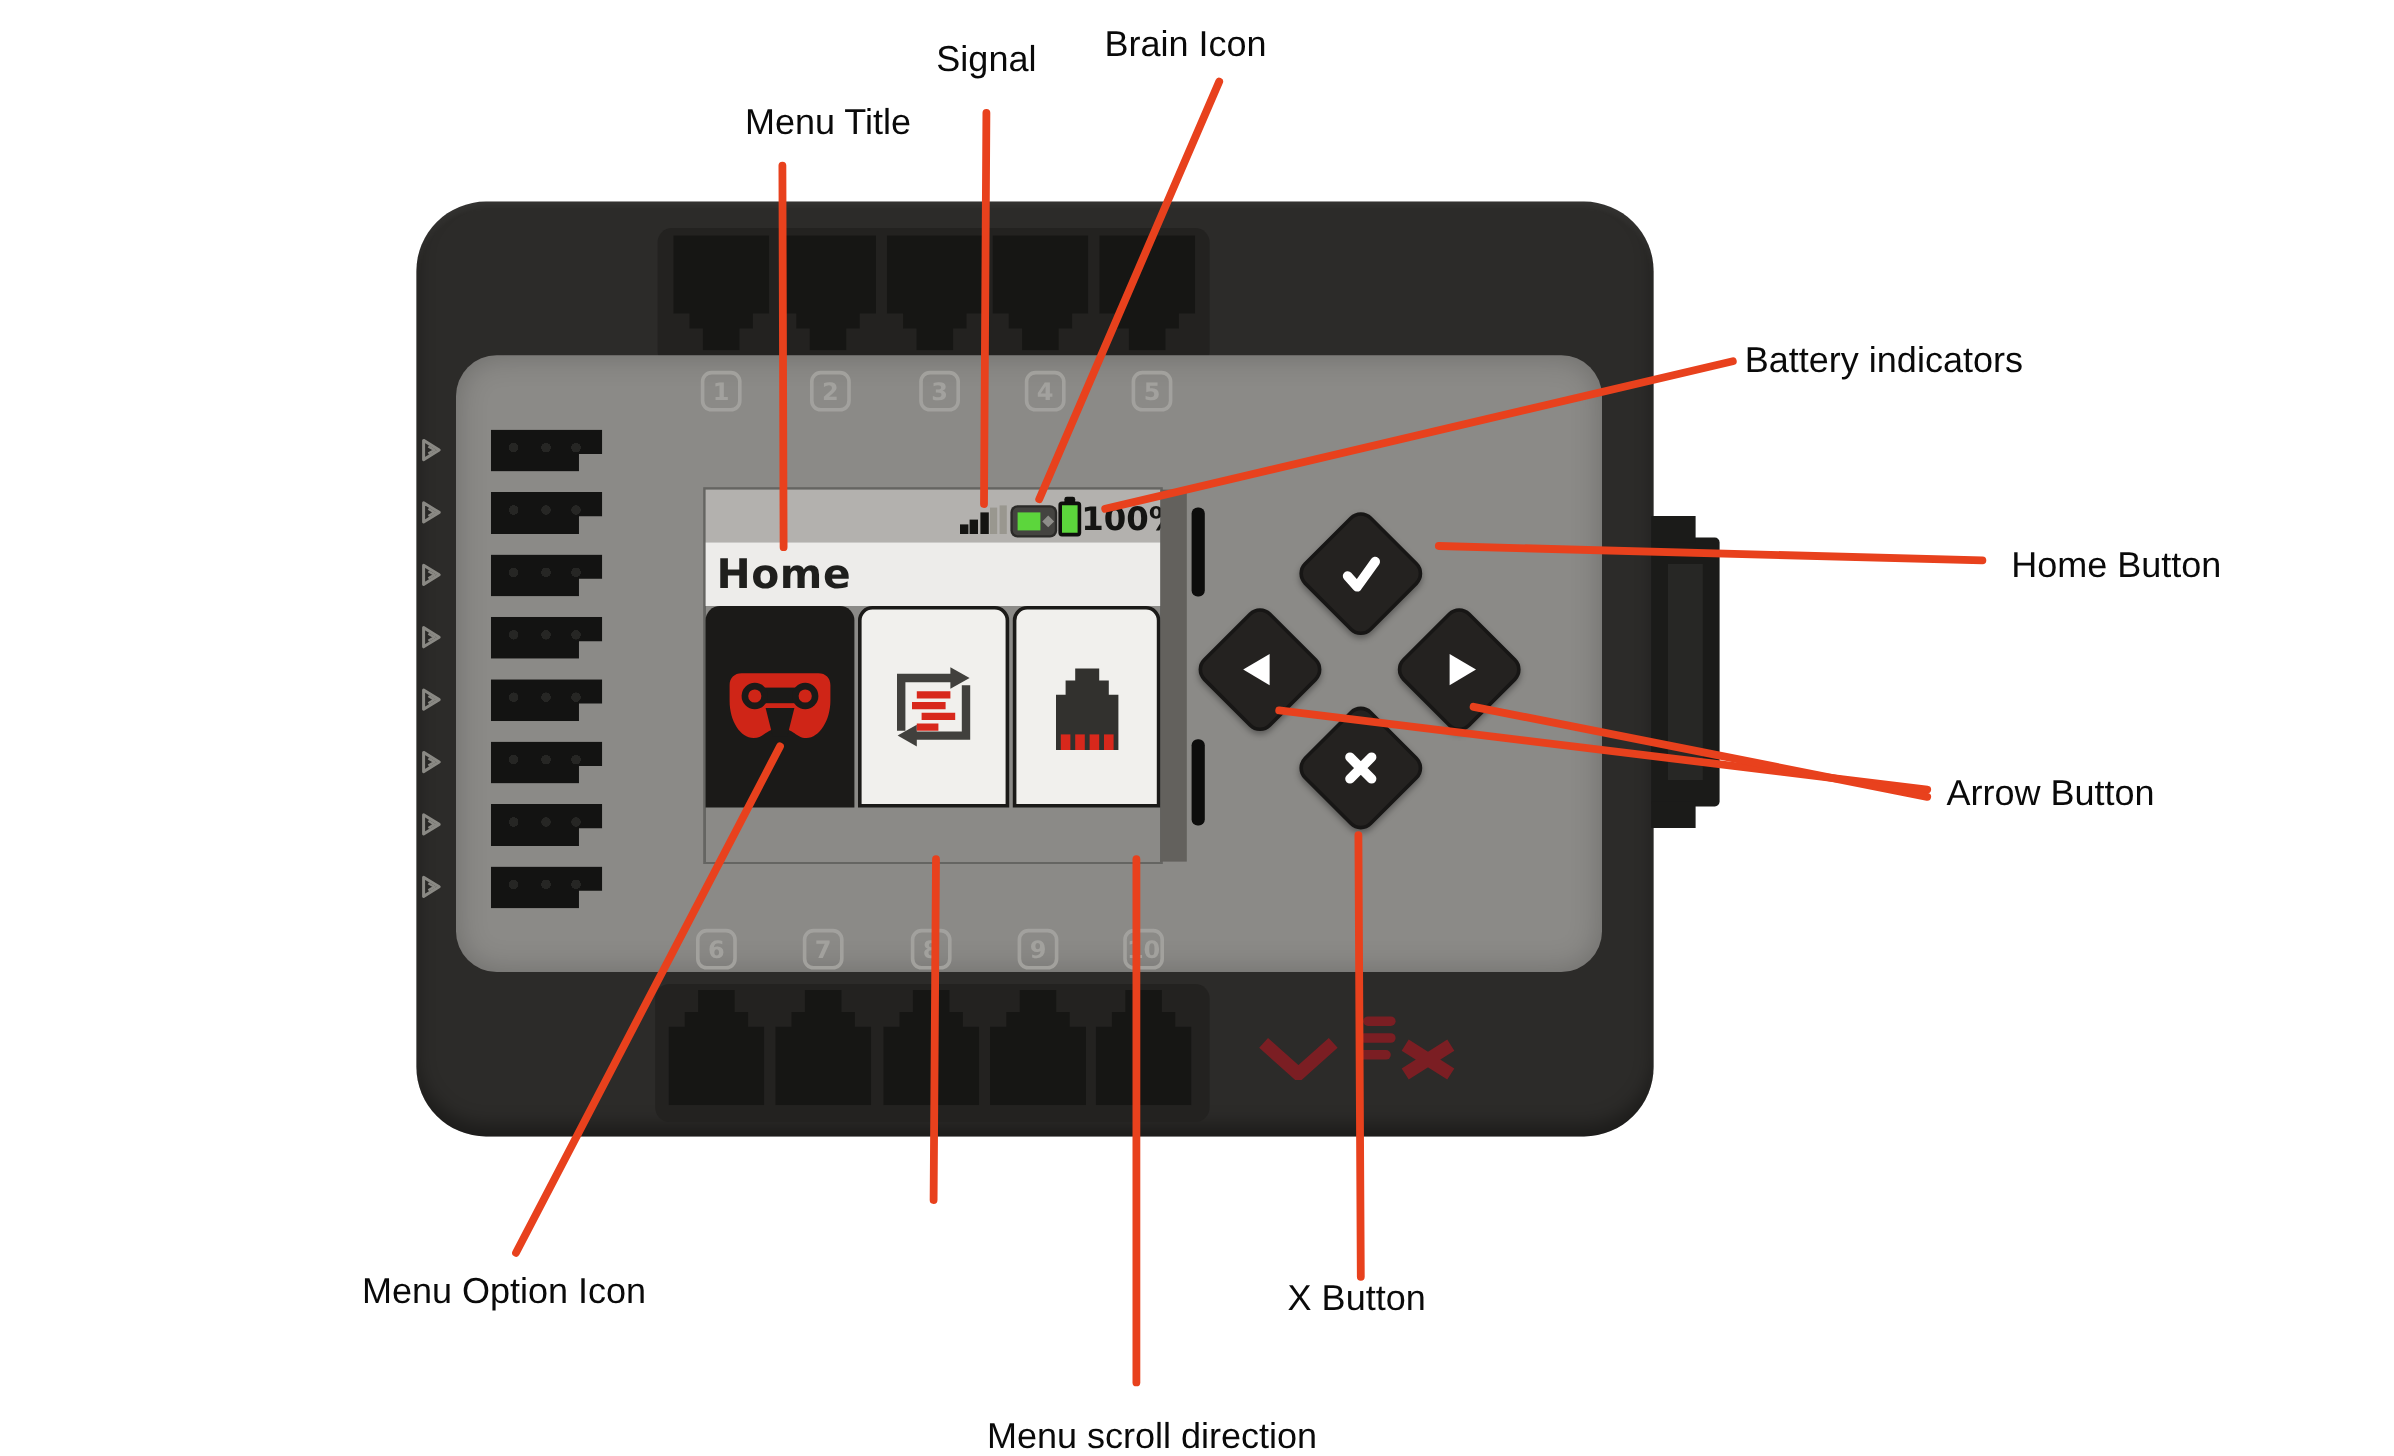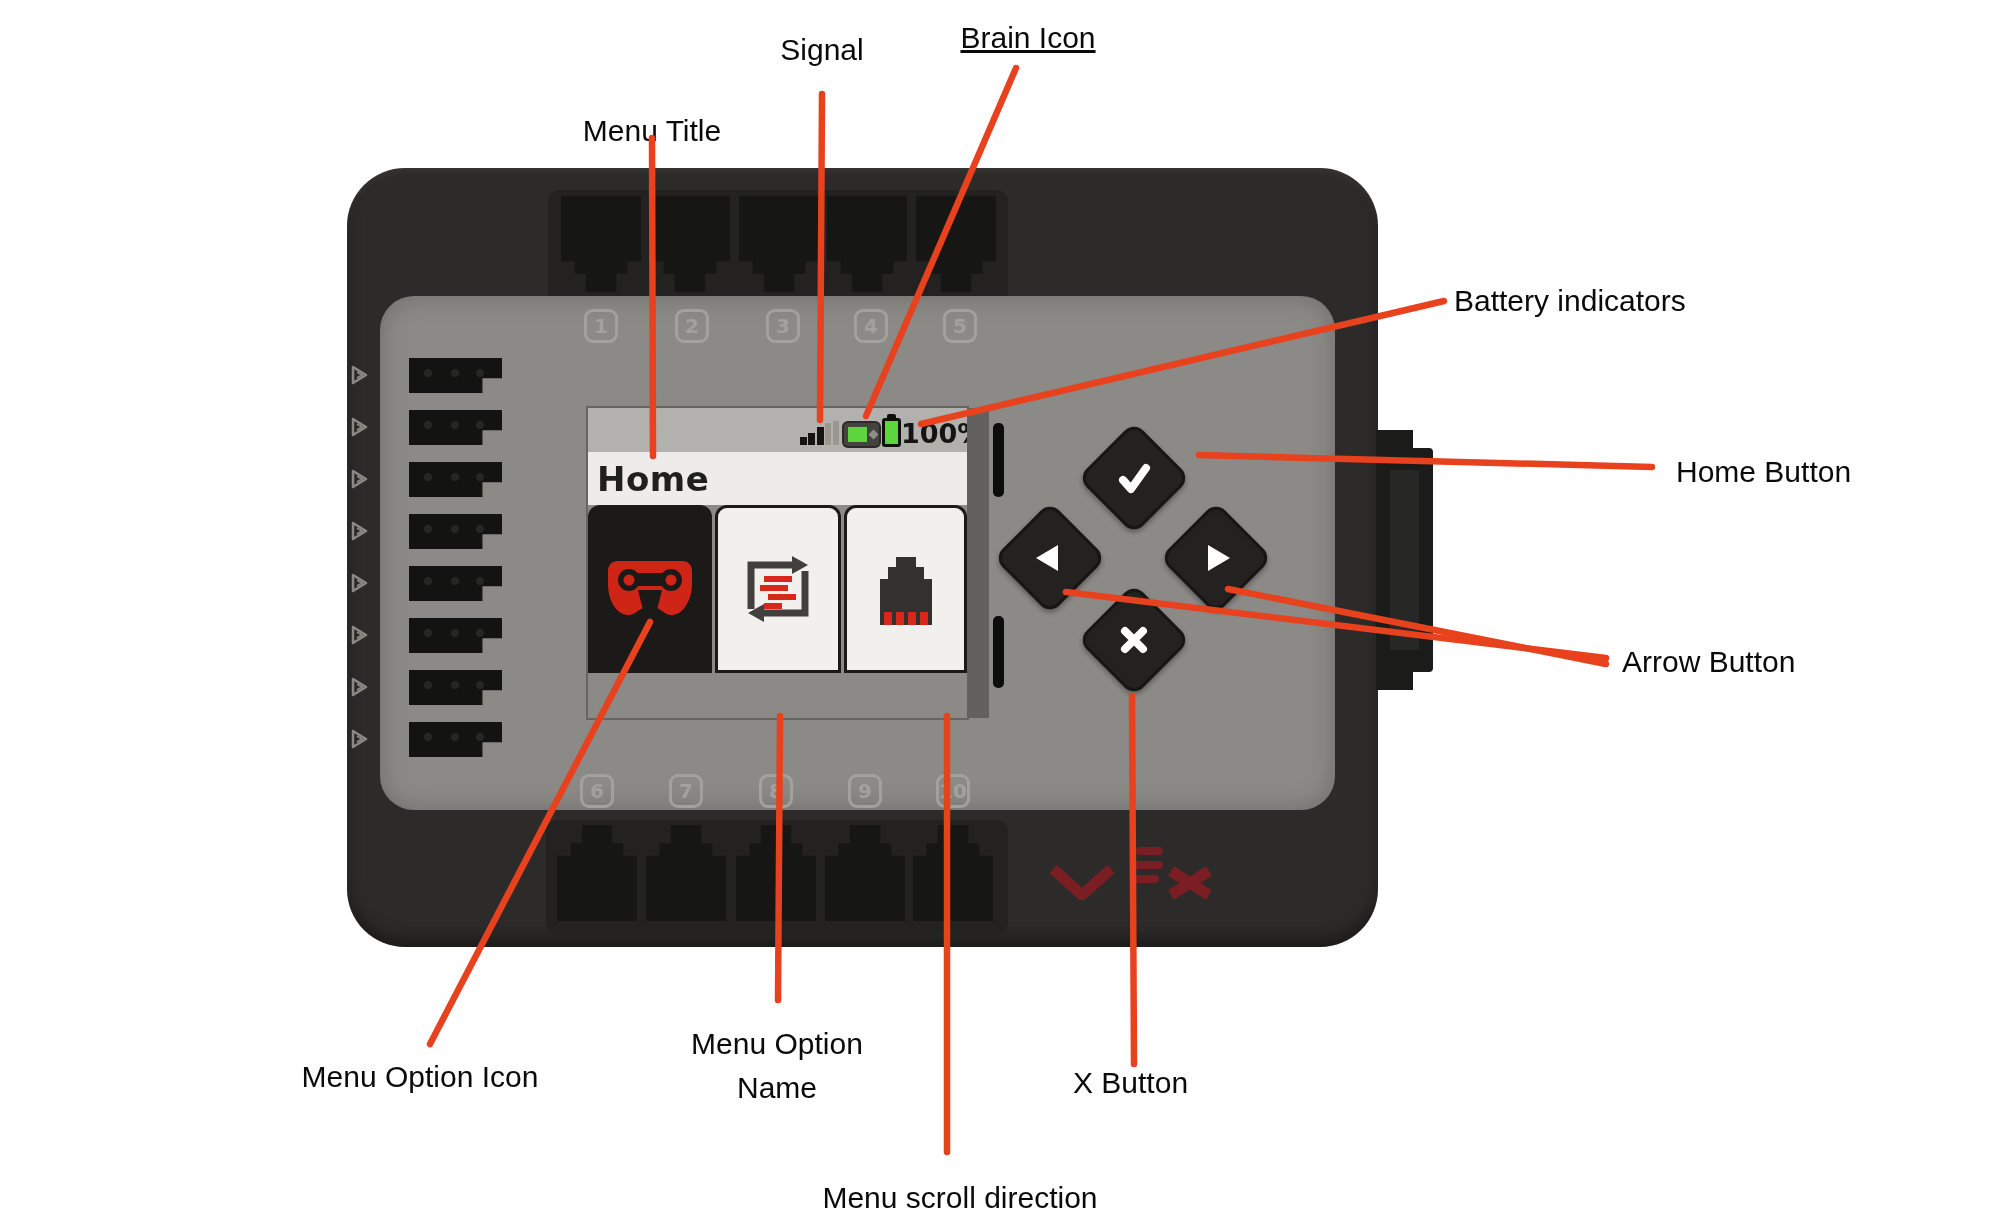--- a/index.html
+++ b/index.html
@@ -257,31 +257,27 @@
       <path d="M7,25 L36,51 L65,25" stroke-width="11"></path>
       <path d="M125,27 L163,51 M163,27 L125,51" stroke-width="11"></path>
     </g>
     <g fill="#7b1e23">
       <rect x="90" y="3" width="27" height="8" rx="4"></rect>
       <rect x="87" y="17" width="30" height="8" rx="4"></rect>
       <rect x="85" y="31" width="28" height="8" rx="4"></rect>
     </g>
   </svg>
 
-  <div class="label center" style="left:652px;top:86px;margin-top:28px;">Menu Title</div>
+  <div class="label center" style="left:690px;top:86px;">Menu Title</div>
   <div class="label center" style="left:822px;top:33px;">Signal</div>
-  <div class="label center" style="left:1028px;top:21px;text-decoration:underline;">Brain Icon</div>
+  <div class="label center" style="left:988px;top:21px;">Brain Icon</div>
   <div class="label" style="left:1454px;top:284px;">Battery indicators</div>
   <div class="label" style="left:1676px;top:455px;">Home Button</div>
   <div class="label" style="left:1622px;top:645px;">Arrow Button</div>
   <div class="label center" style="left:420px;top:1060px;">Menu Option Icon</div>
-  <div class="label center" style="left:777px;top:1022px;line-height:44px;">
-    <span style="display:block;">Menu Option</span>
-    <span style="display:block;">Name</span>
-  </div>
   <div class="label" style="left:1073px;top:1066px;">X Button</div>
   <div class="label center" style="left:960px;top:1181px;">Menu scroll direction</div>
 
   <svg class="abs lines">
     <g stroke="#e8411d" stroke-width="6.5" stroke-linecap="round">
       <line x1="652" y1="138" x2="653" y2="456"></line>
       <line x1="822" y1="94" x2="820" y2="420"></line>
       <line x1="1016" y1="68" x2="866" y2="416"></line>
       <line x1="921" y1="424" x2="1444" y2="301"></line>
       <line x1="1199" y1="455" x2="1652" y2="467"></line>

